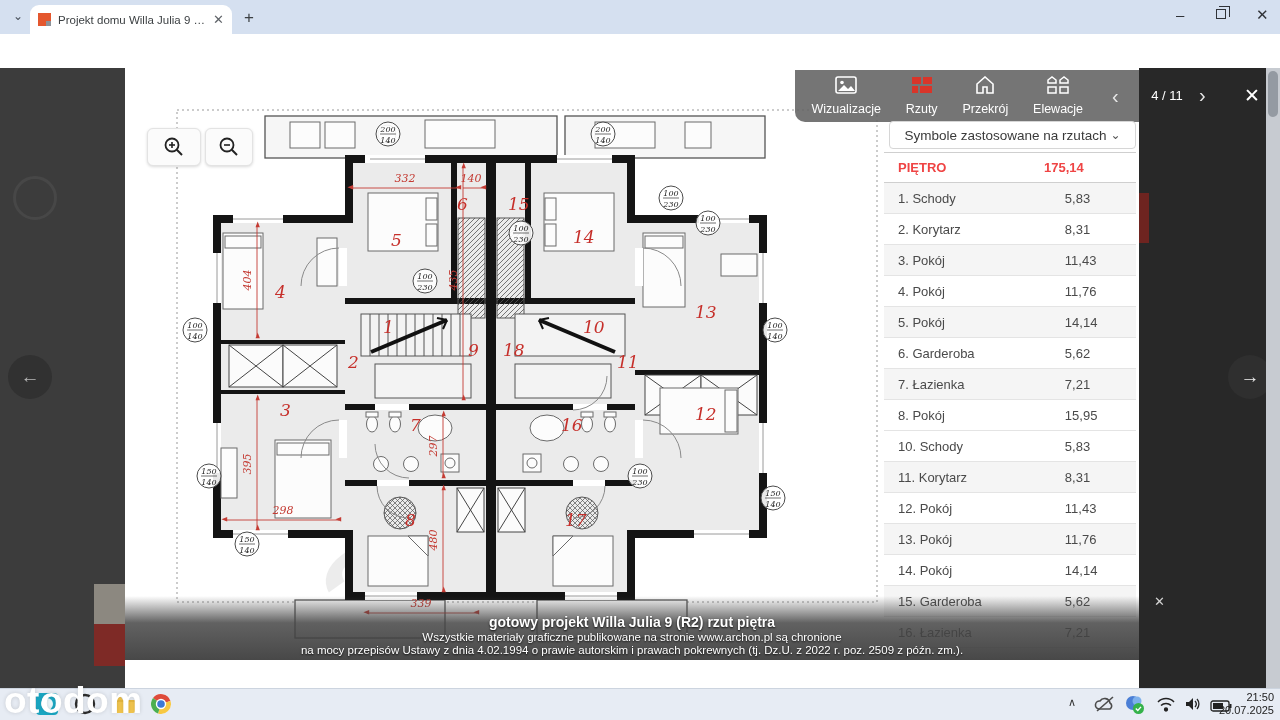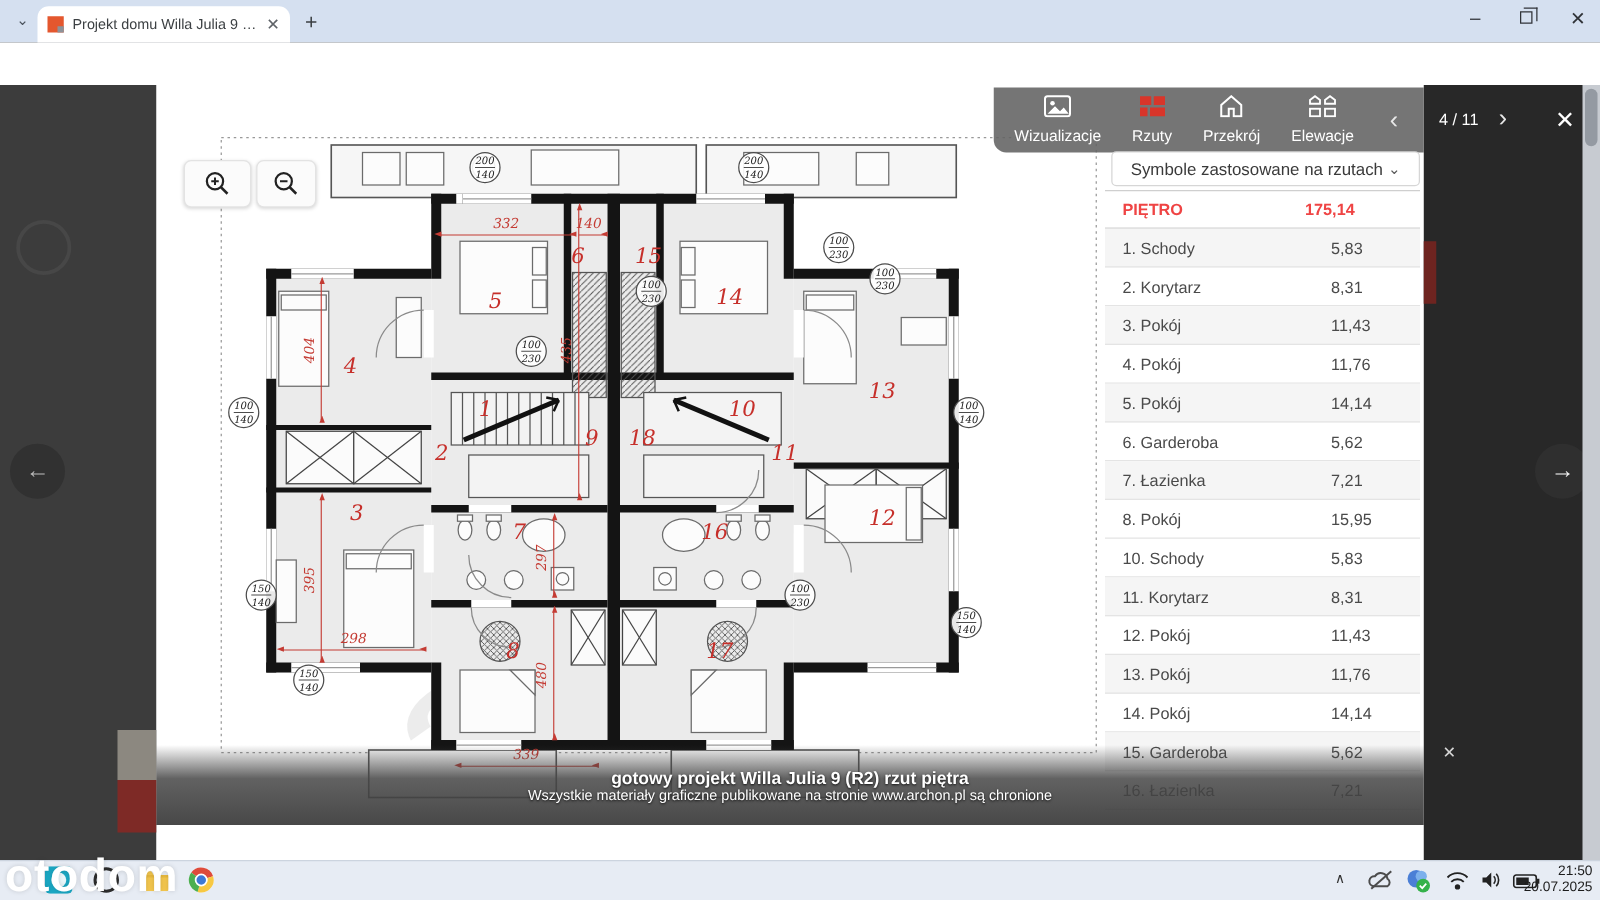--- a/index.html
+++ b/index.html
@@ -696,20 +696,21 @@
       <div class="trow">
         <span class="tname">16. Łazienka</span>
         <span class="tval">7,21</span>
       </div>
     </div>
 </div>
 
 <div id="caption" class="abs">
   <div class="c1">gotowy projekt Willa Julia 9 (R2) rzut piętra</div>
   <div class="c2">Wszystkie materiały graficzne publikowane na stronie www.archon.pl są chronione</div>
+  <div class="c3">na mocy przepisów Ustawy z dnia 4.02.1994 o prawie autorskim i prawach pokrewnych (tj. Dz.U. z 2022 r. poz. 2509 z późn. zm.).</div>
 </div>
 
 <div id="hidden-red" class="abs"></div>
 <div id="hidden-card-top" class="abs"></div>
 <div id="hidden-card-red" class="abs"></div>
 <div id="banner-close" class="abs">✕</div>
 <div id="nav-left" class="abs navcircle">←</div>
 <div id="nav-right" class="abs navcircle">→</div>
 <div id="scrollbar" class="abs"></div>
 <div id="scroll-thumb" class="abs"></div>

